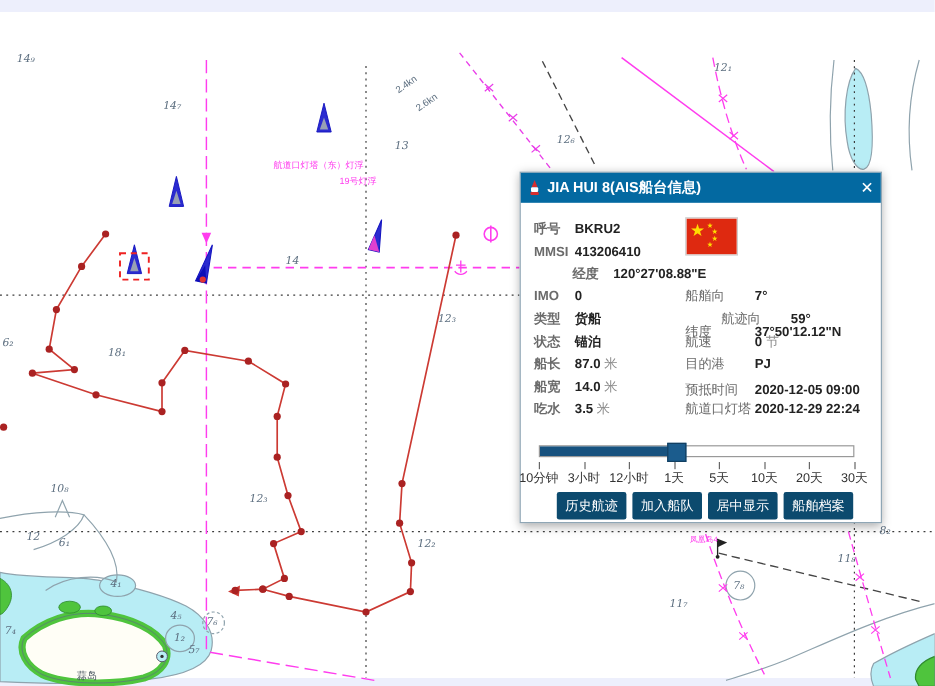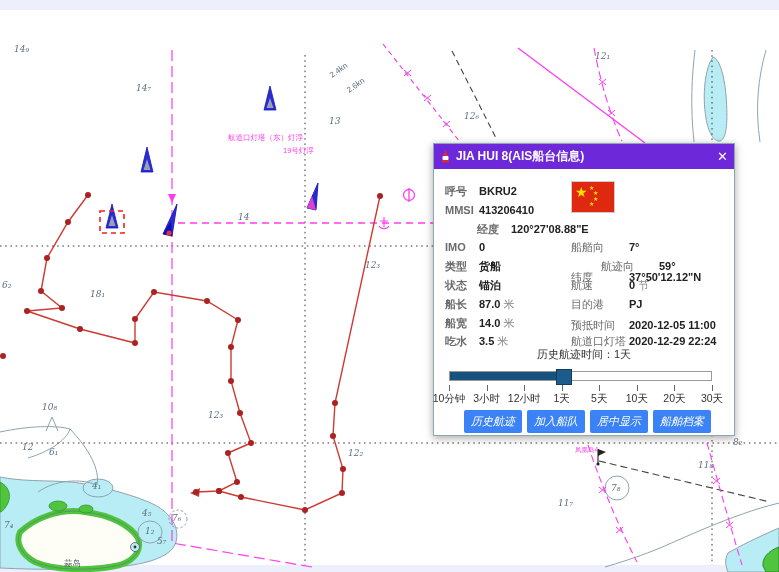--- a/index.html
+++ b/index.html
@@ -3,43 +3,43 @@
 <meta charset="utf-8">
 <style>
   html,body{margin:0;padding:0;}
   body{width:779px;height:572px;position:relative;overflow:hidden;background:#fff;
        font-family:"Liberation Sans", sans-serif;}
   .edge-strip{position:absolute;left:0;width:779px;background:#edeffc;}
   #chart-wrap{position:absolute;left:0;top:0;width:745px;height:572px;}
   
   #dialog{position:absolute;left:433px;top:143px;width:300px;height:291px;background:#fff;
           border:1px solid #8fa6b5;box-shadow:0 2px 8px rgba(0,0,0,.35);z-index:10;font-size:11px;}
-  #dlg-header{position:absolute;left:0;top:0;right:0;height:25px;background:#6d28d9;color:#fff;
+  #dlg-header{position:absolute;left:0;top:0;right:0;height:25px;background:#0369a1;color:#fff;
               display:flex;align-items:center;padding:0 6px;box-sizing:border-box;}
   #dlg-title{font-weight:bold;font-size:12px;margin-left:5px;white-space:nowrap;}
   #dlg-close{margin-left:auto;cursor:pointer;font-size:13px;line-height:13px;color:#fff;}
   .drow{position:absolute;left:0;width:100%;height:17px;line-height:17px;white-space:nowrap;}
   .dlabel{position:absolute;color:#6b6b6b;}
   .dval{position:absolute;color:#222;font-weight:bold;}
   .dunit{color:#8a8a8a;font-weight:normal;}
   .col1 .dlabel{left:11px;font-weight:bold;} .col1 .dval{left:45px;}
   .col2 .dlabel{left:137px;} .col2 .dval{left:195px;}
   #flag{position:absolute;left:137px;top:37px;width:42px;height:30px;border:1px solid #ccc;}
   #slider-caption{position:absolute;top:203px;left:0;width:100%;text-align:center;color:#333;font-size:11px;}
   #slider{position:absolute;left:15px;top:227px;width:263px;height:10px;border:1px solid #999;
           background:#fff;box-sizing:border-box;cursor:pointer;}
   #slider-fill{position:absolute;left:0;top:0;height:100%;width:113px;background:#17527f;}
   #slider-thumb{position:absolute;left:106px;top:-3px;width:14px;height:14px;background:#1b5c8d;
                 border:1px solid #123f61;cursor:grab;}
   .tickmark{position:absolute;top:241px;width:1px;height:6px;background:#666;}
   .ticklabel{position:absolute;top:248px;width:44px;margin-left:-22px;text-align:center;
              font-size:10.5px;color:#333;}
   #btn-row{position:absolute;left:30px;top:266px;width:247px;display:flex;justify-content:space-between;}
-  .dlg-btn{background:#3b82f6;color:#fff;border:none;font-size:11px;padding:4px 7px;
-           border-radius:2px;cursor:pointer;font-family:"Liberation Sans",sans-serif;white-space:nowrap;font-style:italic;}
+  .dlg-btn{background:#0c4a6e;color:#fff;border:none;font-size:11px;padding:4px 7px;
+           border-radius:2px;cursor:pointer;font-family:"Liberation Sans",sans-serif;white-space:nowrap;}
 </style>
 </head>
 <body>
 
 <div class="edge-strip" style="top:0;height:10px;"></div>
 <div class="edge-strip" style="top:565px;height:7px;"></div>
 
 <div id="chart-wrap">
 <svg width="779" height="572" viewBox="0 0 779 572" xmlns="http://www.w3.org/2000/svg">
 
@@ -277,38 +277,37 @@
       <div class="drow col2" style="top: 133px;">
         <span class="dlabel">航速</span>
         <span class="dval">0<span class="dunit"> 节</span></span>
       </div>
       <div class="drow col2" style="top: 151.8px;">
         <span class="dlabel">目的港</span>
         <span class="dval">PJ</span>
       </div>
       <div class="drow col2" style="top: 173px;">
         <span class="dlabel">预抵时间</span>
-        <span class="dval">2020-12-05 11:00</span>
+        <span class="dval">2020-12-05 09:00</span>
       </div>
       <div class="drow col2" style="top: 189.4px;">
         <span class="dlabel">航道口灯塔</span>
         <span class="dval">2020-12-29 22:24</span>
       </div>
     </div>
 
   <svg id="flag" viewBox="0 0 42 30">
     <rect width="42" height="30" fill="#de2910"></rect>
     <text x="3" y="15" font-size="14" fill="#ffde00">★</text>
     <text x="17" y="8" font-size="6" fill="#ffde00">★</text>
     <text x="21" y="13" font-size="6" fill="#ffde00">★</text>
     <text x="21" y="19" font-size="6" fill="#ffde00">★</text>
     <text x="17" y="24" font-size="6" fill="#ffde00">★</text>
   </svg>
 
-  <div id="slider-caption">历史航迹时间：1天</div>
   <div id="slider">
     <div id="slider-fill"></div>
     <div id="slider-thumb"></div>
   </div>
   <div id="ticks-host">
       <div class="tickmark" style="left: 15px;"></div>
       <div class="ticklabel" style="left: 15px;">10分钟</div>
       <div class="tickmark" style="left: 52.5714px;"></div>
       <div class="ticklabel" style="left: 52.5714px;">3小时</div>
       <div class="tickmark" style="left: 90.1429px;"></div>

